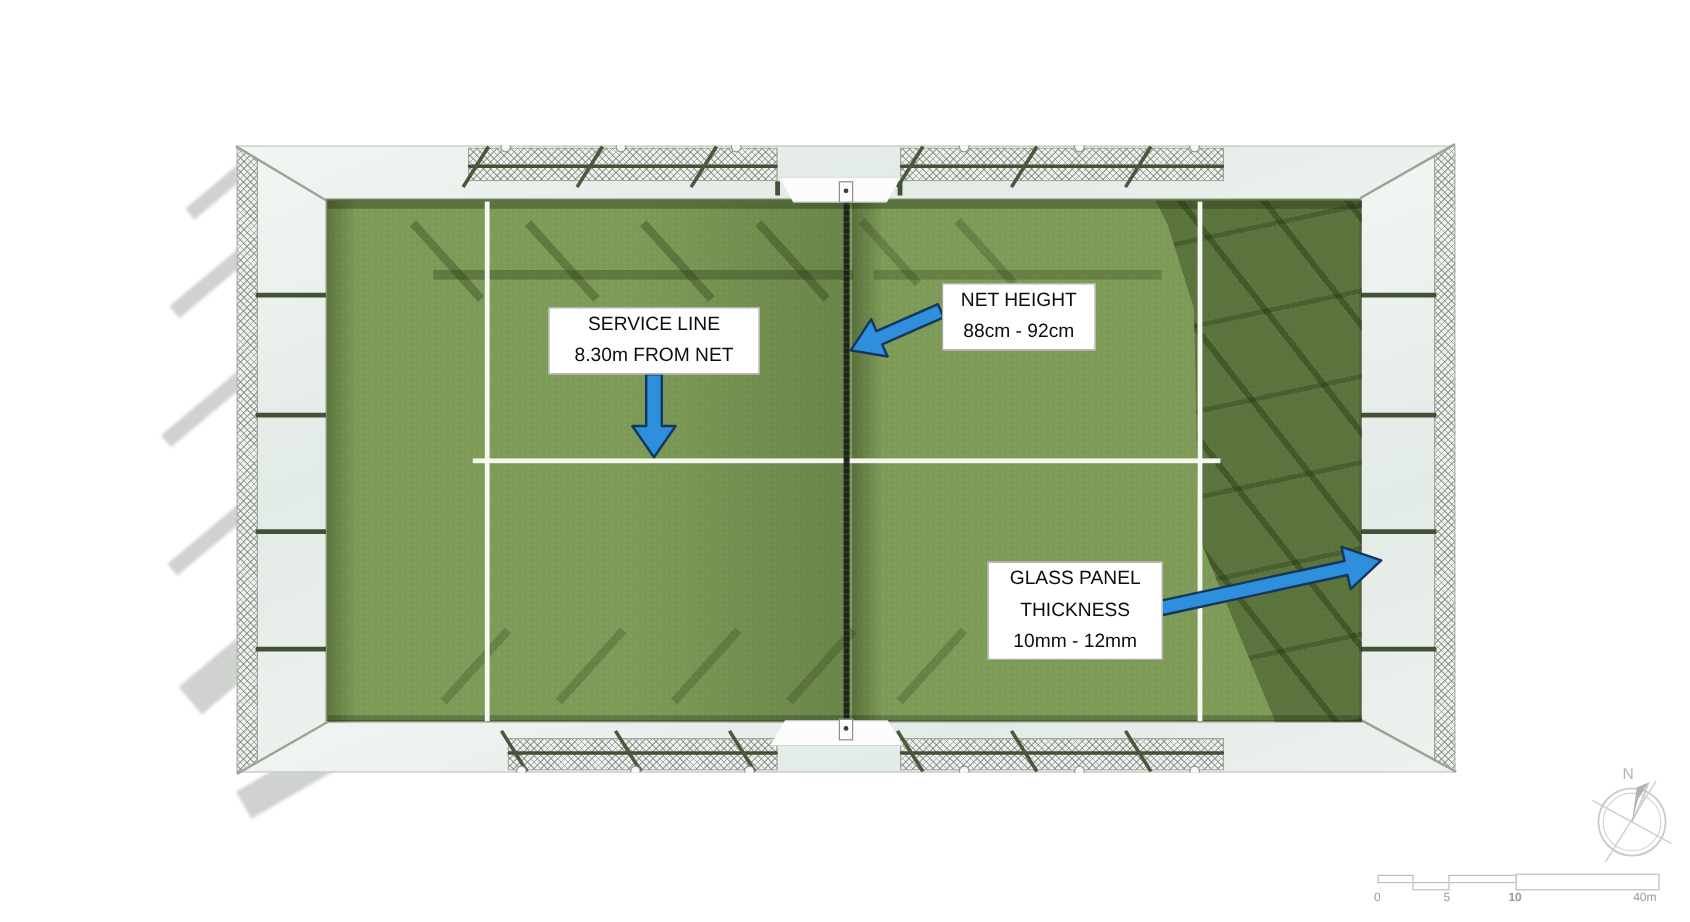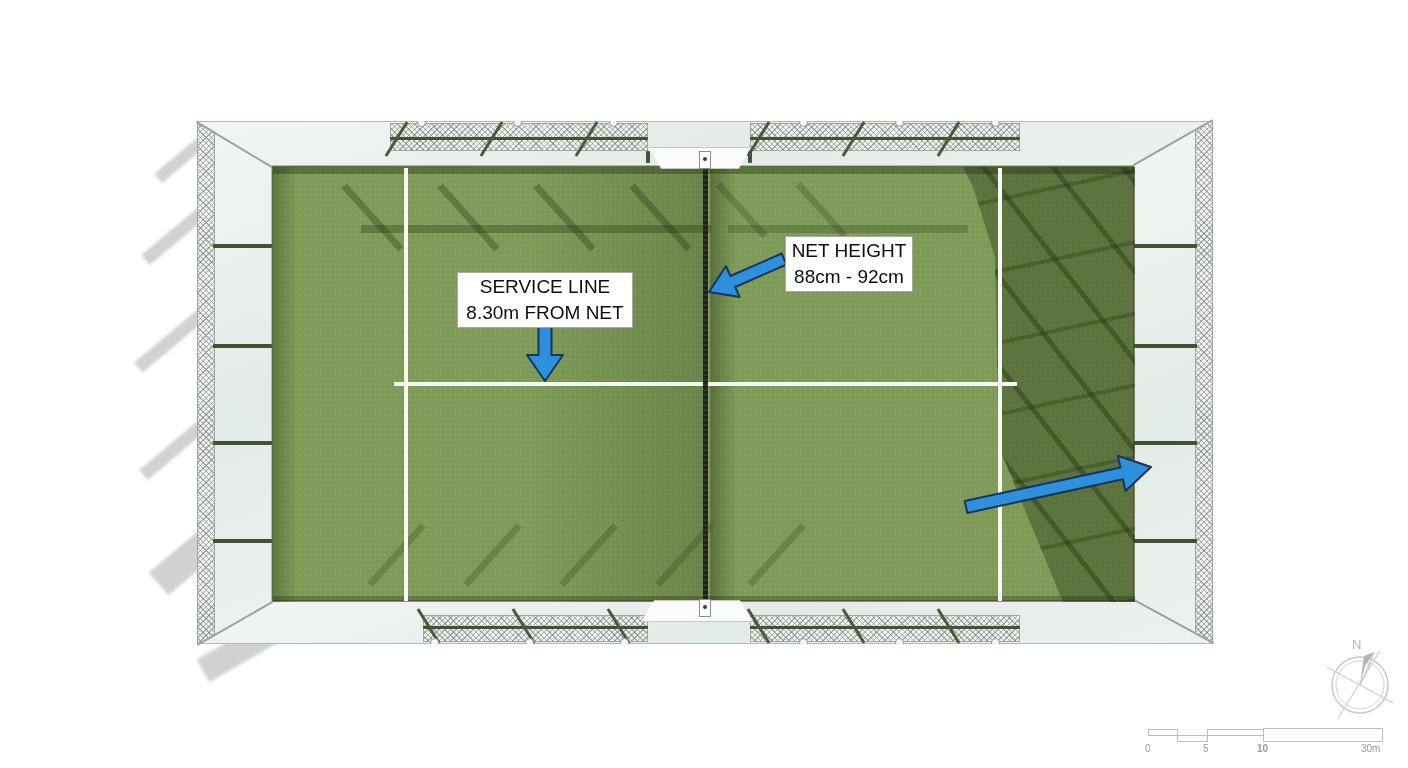--- a/index.html
+++ b/index.html
@@ -38,21 +38,21 @@
         background:linear-gradient(to right,rgba(28,42,12,0),rgba(28,42,12,.20));}
   .net-shadow{position:absolute;left:437px;top:0;width:26px;height:435px;z-index:3;
         background:linear-gradient(to right,rgba(18,28,6,.34),rgba(18,28,6,0));}
   .net{position:absolute;left:430px;top:-8px;width:5px;height:455px;z-index:5;
         background:repeating-linear-gradient(0deg,#1c231b 0 3px,#2e382b 3px 5px);}
   .opening{position:absolute;background:#fbfcfb;box-shadow:inset 0 0 0 1px #c4c9c2;z-index:4;}
   .post{position:absolute;width:12px;height:18px;background:#fdfdfd;border:1px solid #8a8f88;box-sizing:border-box;z-index:6;}
   .post:after{content:"";position:absolute;left:3px;top:5px;width:4px;height:4px;border-radius:50%;background:#3a3f38;}
   
   .callout{position:absolute;background:#fff;border:1px solid #a8a8a8;color:#0d0d0d;
-           text-align:center;font-size:19px;line-height:26px;z-index:7;box-sizing:border-box;padding:1px 4px;}
+           text-align:center;font-size:16px;line-height:26px;z-index:7;box-sizing:border-box;padding:1px 4px;}
   #arrows{position:absolute;left:0;top:0;z-index:6;pointer-events:none;}
   
   .compass{position:absolute;left:1318px;top:640px;z-index:4;}
   .compass-n{position:absolute;left:1352px;top:637px;font-size:13px;color:#b4b4b1;z-index:4;}
   .scalebar{position:absolute;left:1148px;top:729px;width:240px;height:26px;z-index:4;}
   .sb-box{position:absolute;background:#fff;border:1px solid #bdbdbd;box-sizing:border-box;}
   .sb-label{position:absolute;top:14px;font-size:10px;color:#9a9a9a;}
 </style>
 </head>
 <body>
@@ -177,42 +177,47 @@
     <div class="post" style="left:426px;top:-16px;"></div>
     <div class="post" style="left:426px;top:432px;"></div>
   </div>
 
   <svg id="arrows" width="1408" height="768">
       <polygon points="538.5,312.0 538.5,355.0 527.0,355.0 545.0,381.0 563.0,355.0 551.5,355.0 551.5,312.0" fill="#2E90DC" stroke="#16365C" stroke-width="2" stroke-linejoin="round"></polygon>
       <polygon points="781.6,253.5 730.4,276.0 726.0,266.0 709.0,292.0 739.6,297.1 735.2,287.0 786.4,264.5" fill="#2E90DC" stroke="#16365C" stroke-width="2" stroke-linejoin="round"></polygon>
       <polygon points="967.3,512.9 1122.9,479.2 1125.5,490.9 1151.0,467.0 1117.9,455.7 1120.4,467.5 964.7,501.1" fill="#2E90DC" stroke="#16365C" stroke-width="2" stroke-linejoin="round"></polygon>
     </svg>
 
-  <div class="callout" style="left:457px;top:272px;width:176px;">
+  <div class="callout" style="left:457px;top:256px;width:176px;">
     <div>SERVICE LINE</div>
     <div>8.30m FROM NET</div>
   </div>
   <div class="callout" style="left:785px;top:236px;width:128px;">
     <div>NET HEIGHT</div>
     <div>88cm - 92cm</div>
+  </div>
+  <div class="callout" style="left:823px;top:468px;width:146px;">
+    <div>GLASS PANEL</div>
+    <div>THICKNESS</div>
+    <div>10mm - 12mm</div>
   </div>
 
   <svg class="compass" width="90" height="80" viewBox="0 0 90 80">
     <circle cx="42" cy="45" r="28" fill="none" stroke="#c9c9c6" stroke-width="1.5"></circle>
     <circle cx="42" cy="45" r="24" fill="none" stroke="#d4d4d1" stroke-width="1"></circle>
     <line x1="20" y1="78" x2="62" y2="11" stroke="#cfcfcc" stroke-width="1.2"></line>
     <line x1="9" y1="27" x2="75" y2="63" stroke="#cfcfcc" stroke-width="1.2"></line>
     <polygon points="42,45 46,16 56,12 47,26" fill="#b3b3b0"></polygon>
     <polygon points="42,45 56,12 50,30" fill="#e6e6e3" stroke="#c4c4c1" stroke-width="0.8"></polygon>
   </svg>
   <span class="compass-n">N</span>
 
   <div class="scalebar">
     <div class="sb-box" style="left:0;top:0;width:30px;height:7px;"></div>
     <div class="sb-box" style="left:29px;top:6px;width:31px;height:7px;"></div>
     <div class="sb-box" style="left:59px;top:0;width:57px;height:7px;"></div>
     <div class="sb-box" style="left:115px;top:-1px;width:120px;height:14px;"></div>
     <span class="sb-label" style="left:-3px;">0</span>
     <span class="sb-label" style="left:55px;">5</span>
     <span class="sb-label" style="left:109px;font-weight:bold;">10</span>
-    <span class="sb-label" style="left:213px;">30m</span>
+    <span class="sb-label" style="left:213px;">40m</span>
   </div>
 </div>
 
 </body></html>

